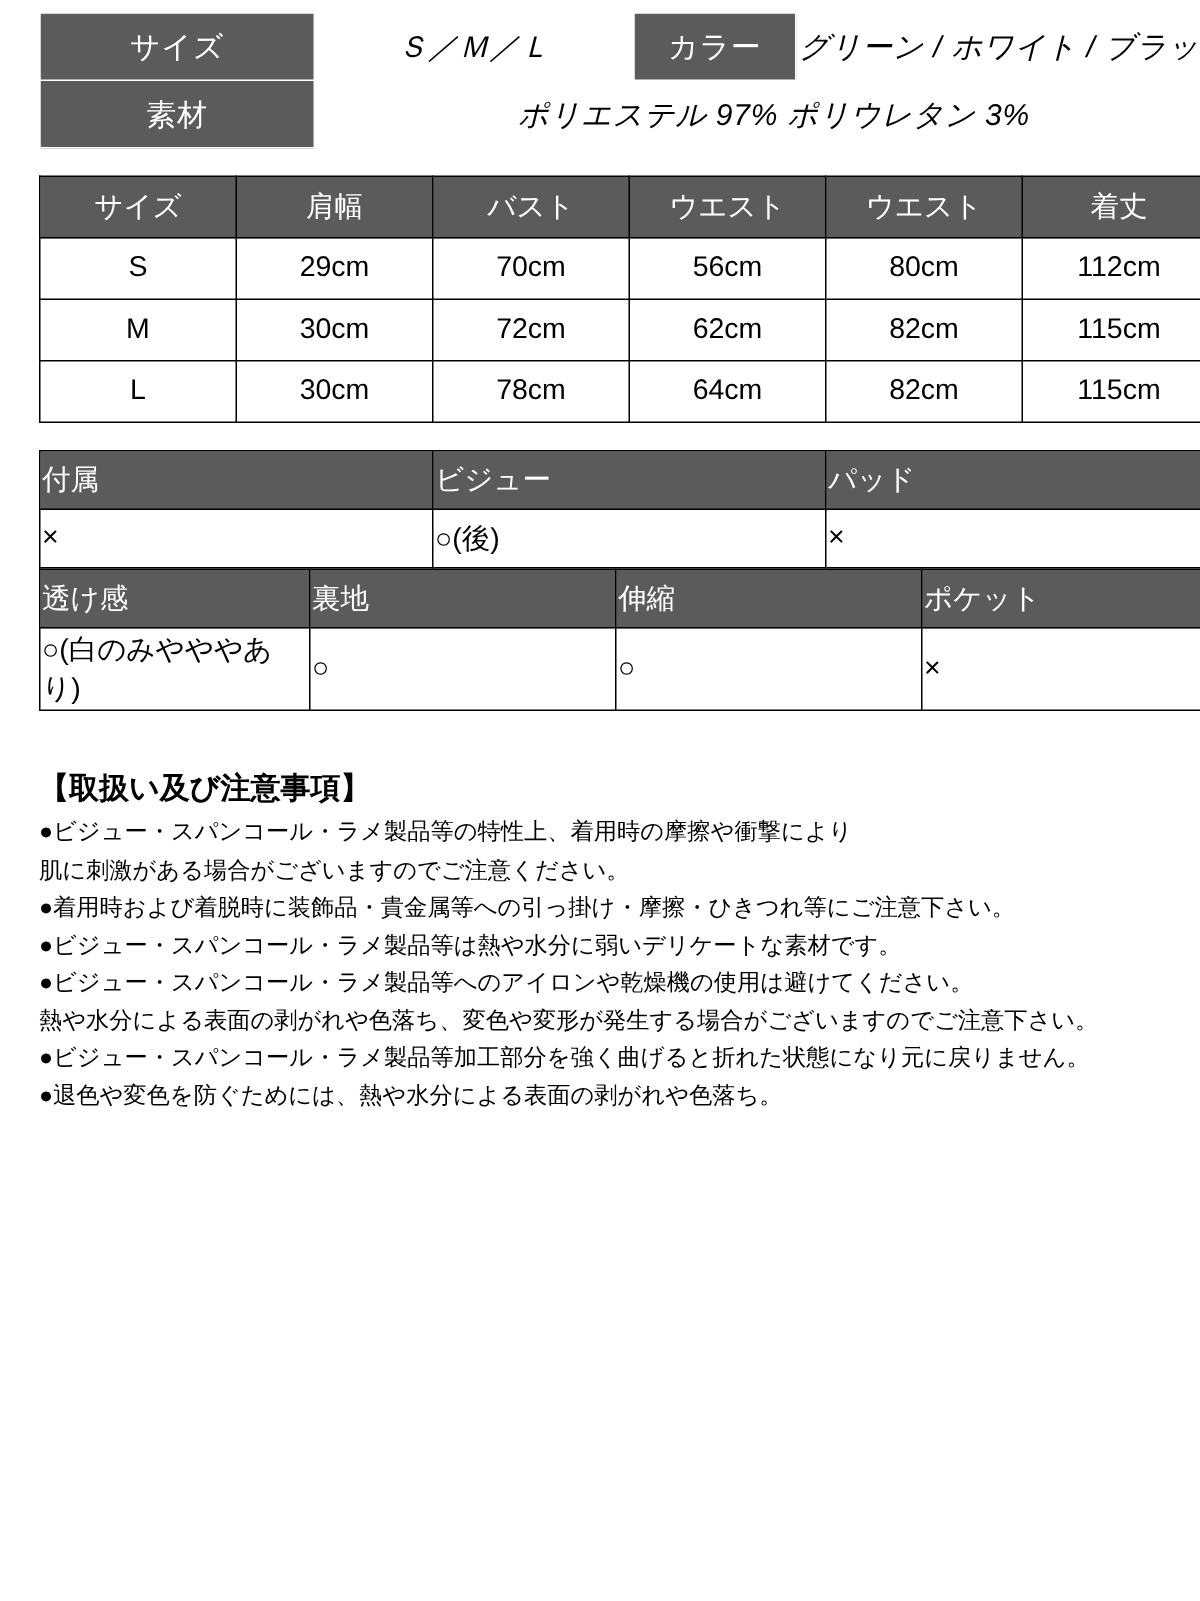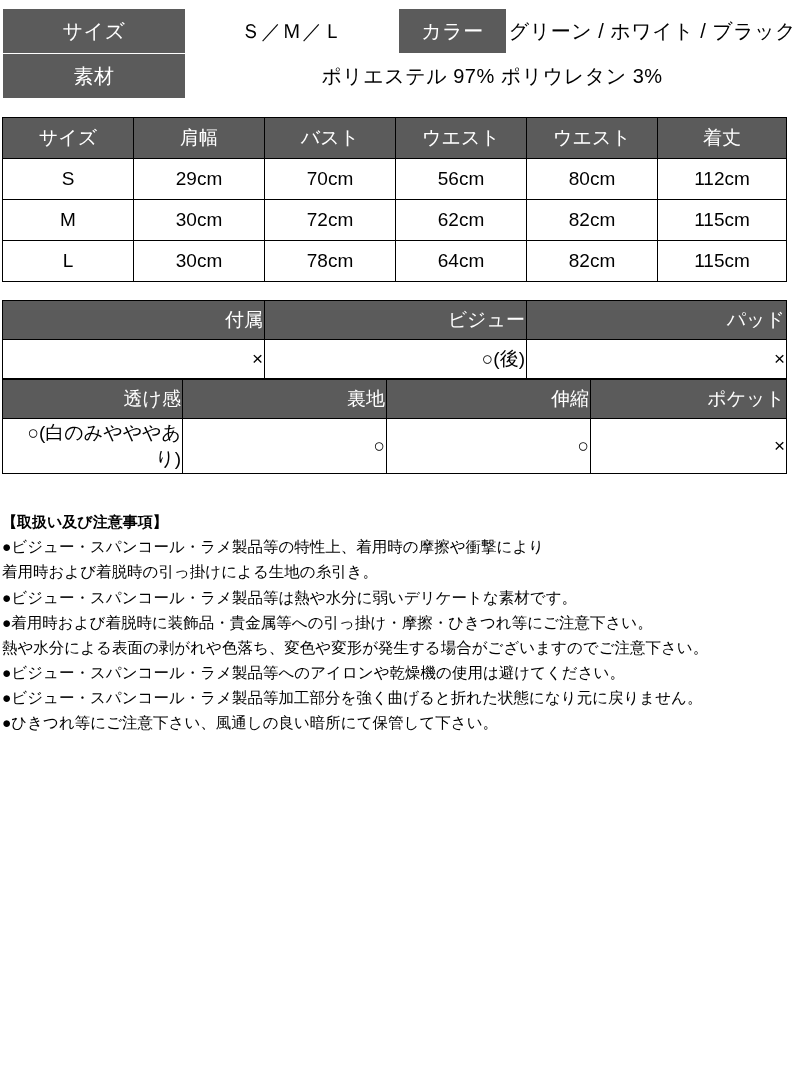--- a/index.html
+++ b/index.html
@@ -12,21 +12,21 @@
     height: 1067px;
     font-family: "Liberation Sans", sans-serif;
     color: #000000;
     -webkit-font-smoothing: antialiased;
   }
   .page {
     width: 800px;
     height: 1067px;
     position: relative;
     box-sizing: border-box;
-    padding: 8px 8px 0 2px;
+    padding: 8px 8px 0 26px;
   }
   table {
     border-collapse: collapse;
     table-layout: fixed;
     width: 784px;
   }
   .tbl-spec td {
     border: 1px solid #ffffff;
     height: 42px;
     text-align: center;
@@ -35,20 +35,21 @@
     letter-spacing: 0.5px;
   }
   .hdr {
     background: #5b5b5b;
     color: #ffffff;
     font-weight: normal;
   }
   .val {
     background: #ffffff;
     color: #000000;
+    font-style: italic;
   }
   .gap-18 { height: 18px; }
 
   
   .tbl-size {
     border: 1px solid #000000;
   }
   .tbl-size td {
     border: 1px solid #000000;
     height: 38px;
@@ -67,21 +68,21 @@
     color: #000000;
   }
 
   
   .tbl-attr {
     border: 1px solid #000000;
   }
   .tbl-attr td {
     border: 1px solid #000000;
     height: 36px;
-    text-align: right;
+    text-align: left;
     vertical-align: middle;
     font-size: 19px;
   }
   .tbl-attr td.h {
     background: #5b5b5b;
     color: #ffffff;
   }
   .tbl-attr td.v {
     background: #ffffff;
     color: #000000;
@@ -91,21 +92,21 @@
   }
 
   .notes {
     margin-top: 36px;
     font-size: 15.5px;
     line-height: 1.62;
     color: #000000;
   }
   .notes .title {
     font-weight: bold;
-    font-size: 15px;
+    font-size: 20px;
   }
   .notes p {
     margin: 0;
   }
 </style>
 </head>
 <body>
 
 <div class="page">
 
@@ -214,22 +215,22 @@
         <td class="v">○</td>
         <td class="v">○</td>
         <td class="v">×</td>
       </tr>
     </tbody>
   </table>
 
   <div class="notes">
     <p class="title">【取扱い及び注意事項】</p>
     <p>●ビジュー・スパンコール・ラメ製品等の特性上、着用時の摩擦や衝撃により</p>
-    <p>着用時および着脱時の引っ掛けによる生地の糸引き。</p>
+    <p>肌に刺激がある場合がございますのでご注意ください。</p>
+    <p>●着用時および着脱時に装飾品・貴金属等への引っ掛け・摩擦・ひきつれ等にご注意下さい。</p>
     <p>●ビジュー・スパンコール・ラメ製品等は熱や水分に弱いデリケートな素材です。</p>
-    <p>●着用時および着脱時に装飾品・貴金属等への引っ掛け・摩擦・ひきつれ等にご注意下さい。</p>
+    <p>●ビジュー・スパンコール・ラメ製品等へのアイロンや乾燥機の使用は避けてください。</p>
     <p>熱や水分による表面の剥がれや色落ち、変色や変形が発生する場合がございますのでご注意下さい。</p>
-    <p>●ビジュー・スパンコール・ラメ製品等へのアイロンや乾燥機の使用は避けてください。</p>
     <p>●ビジュー・スパンコール・ラメ製品等加工部分を強く曲げると折れた状態になり元に戻りません。</p>
-    <p>●ひきつれ等にご注意下さい、風通しの良い暗所にて保管して下さい。</p>
+    <p>●退色や変色を防ぐためには、熱や水分による表面の剥がれや色落ち。</p>
   </div>
 
 </div>
 
 </body></html>

